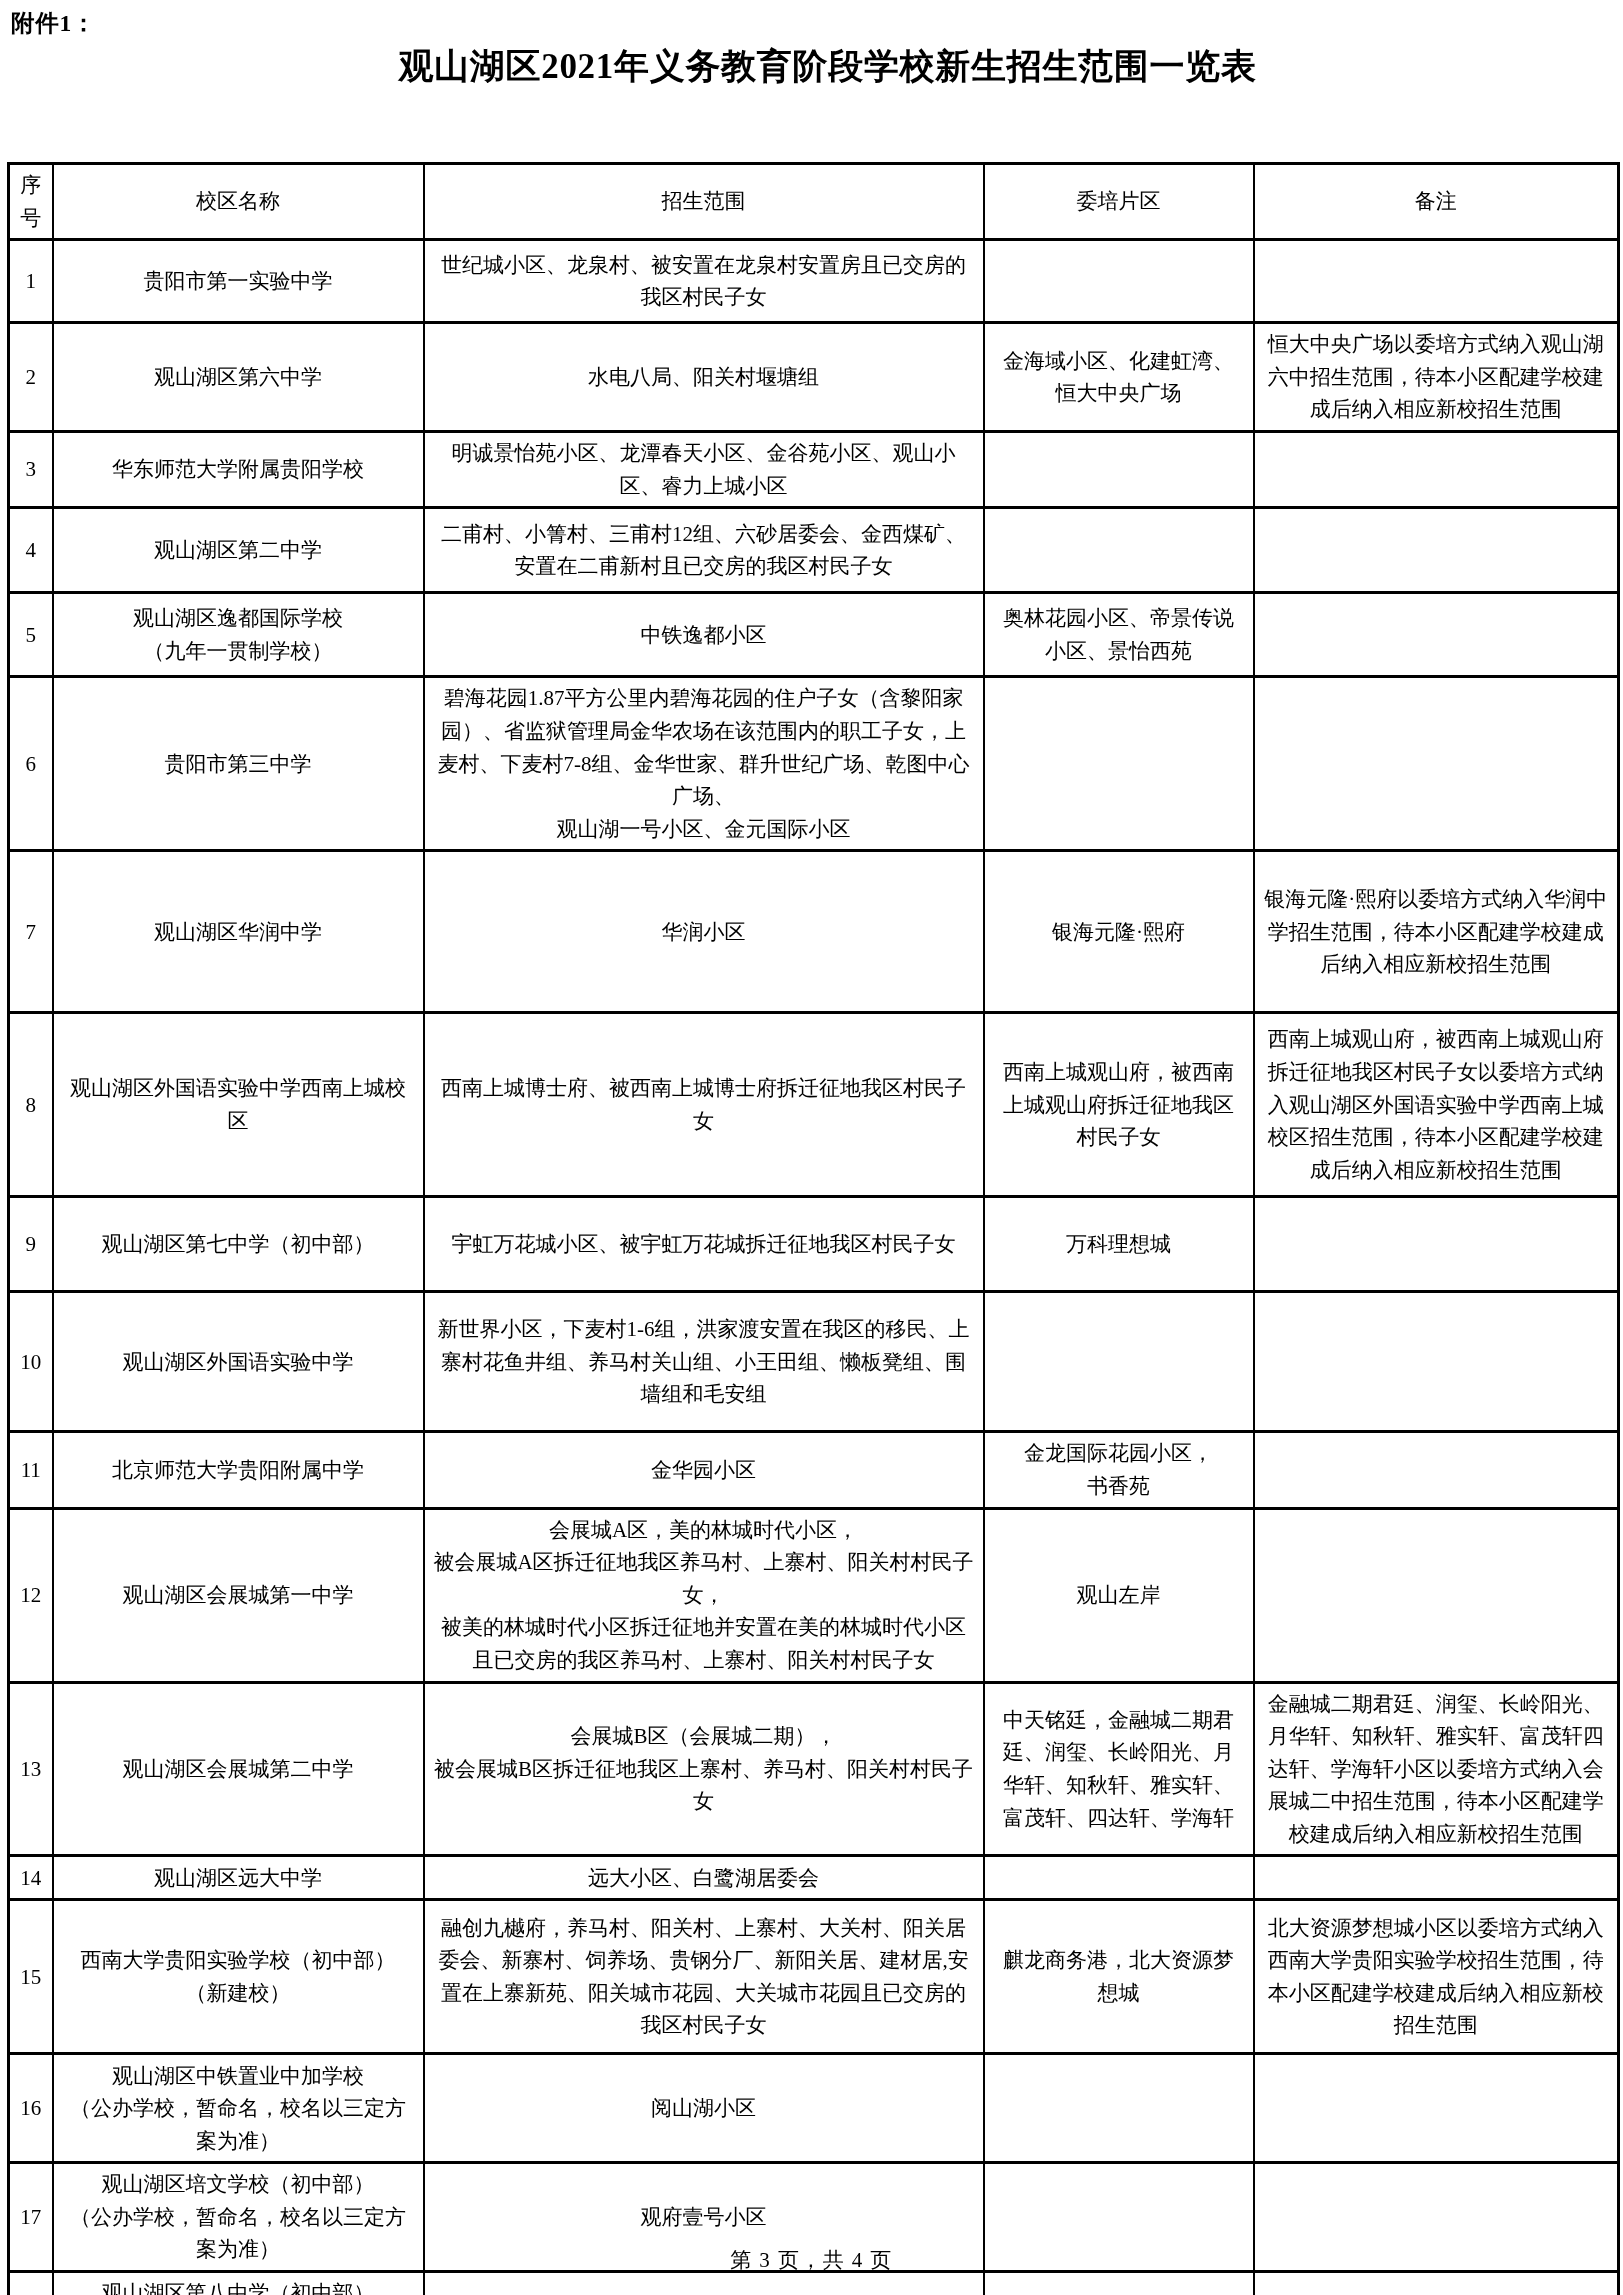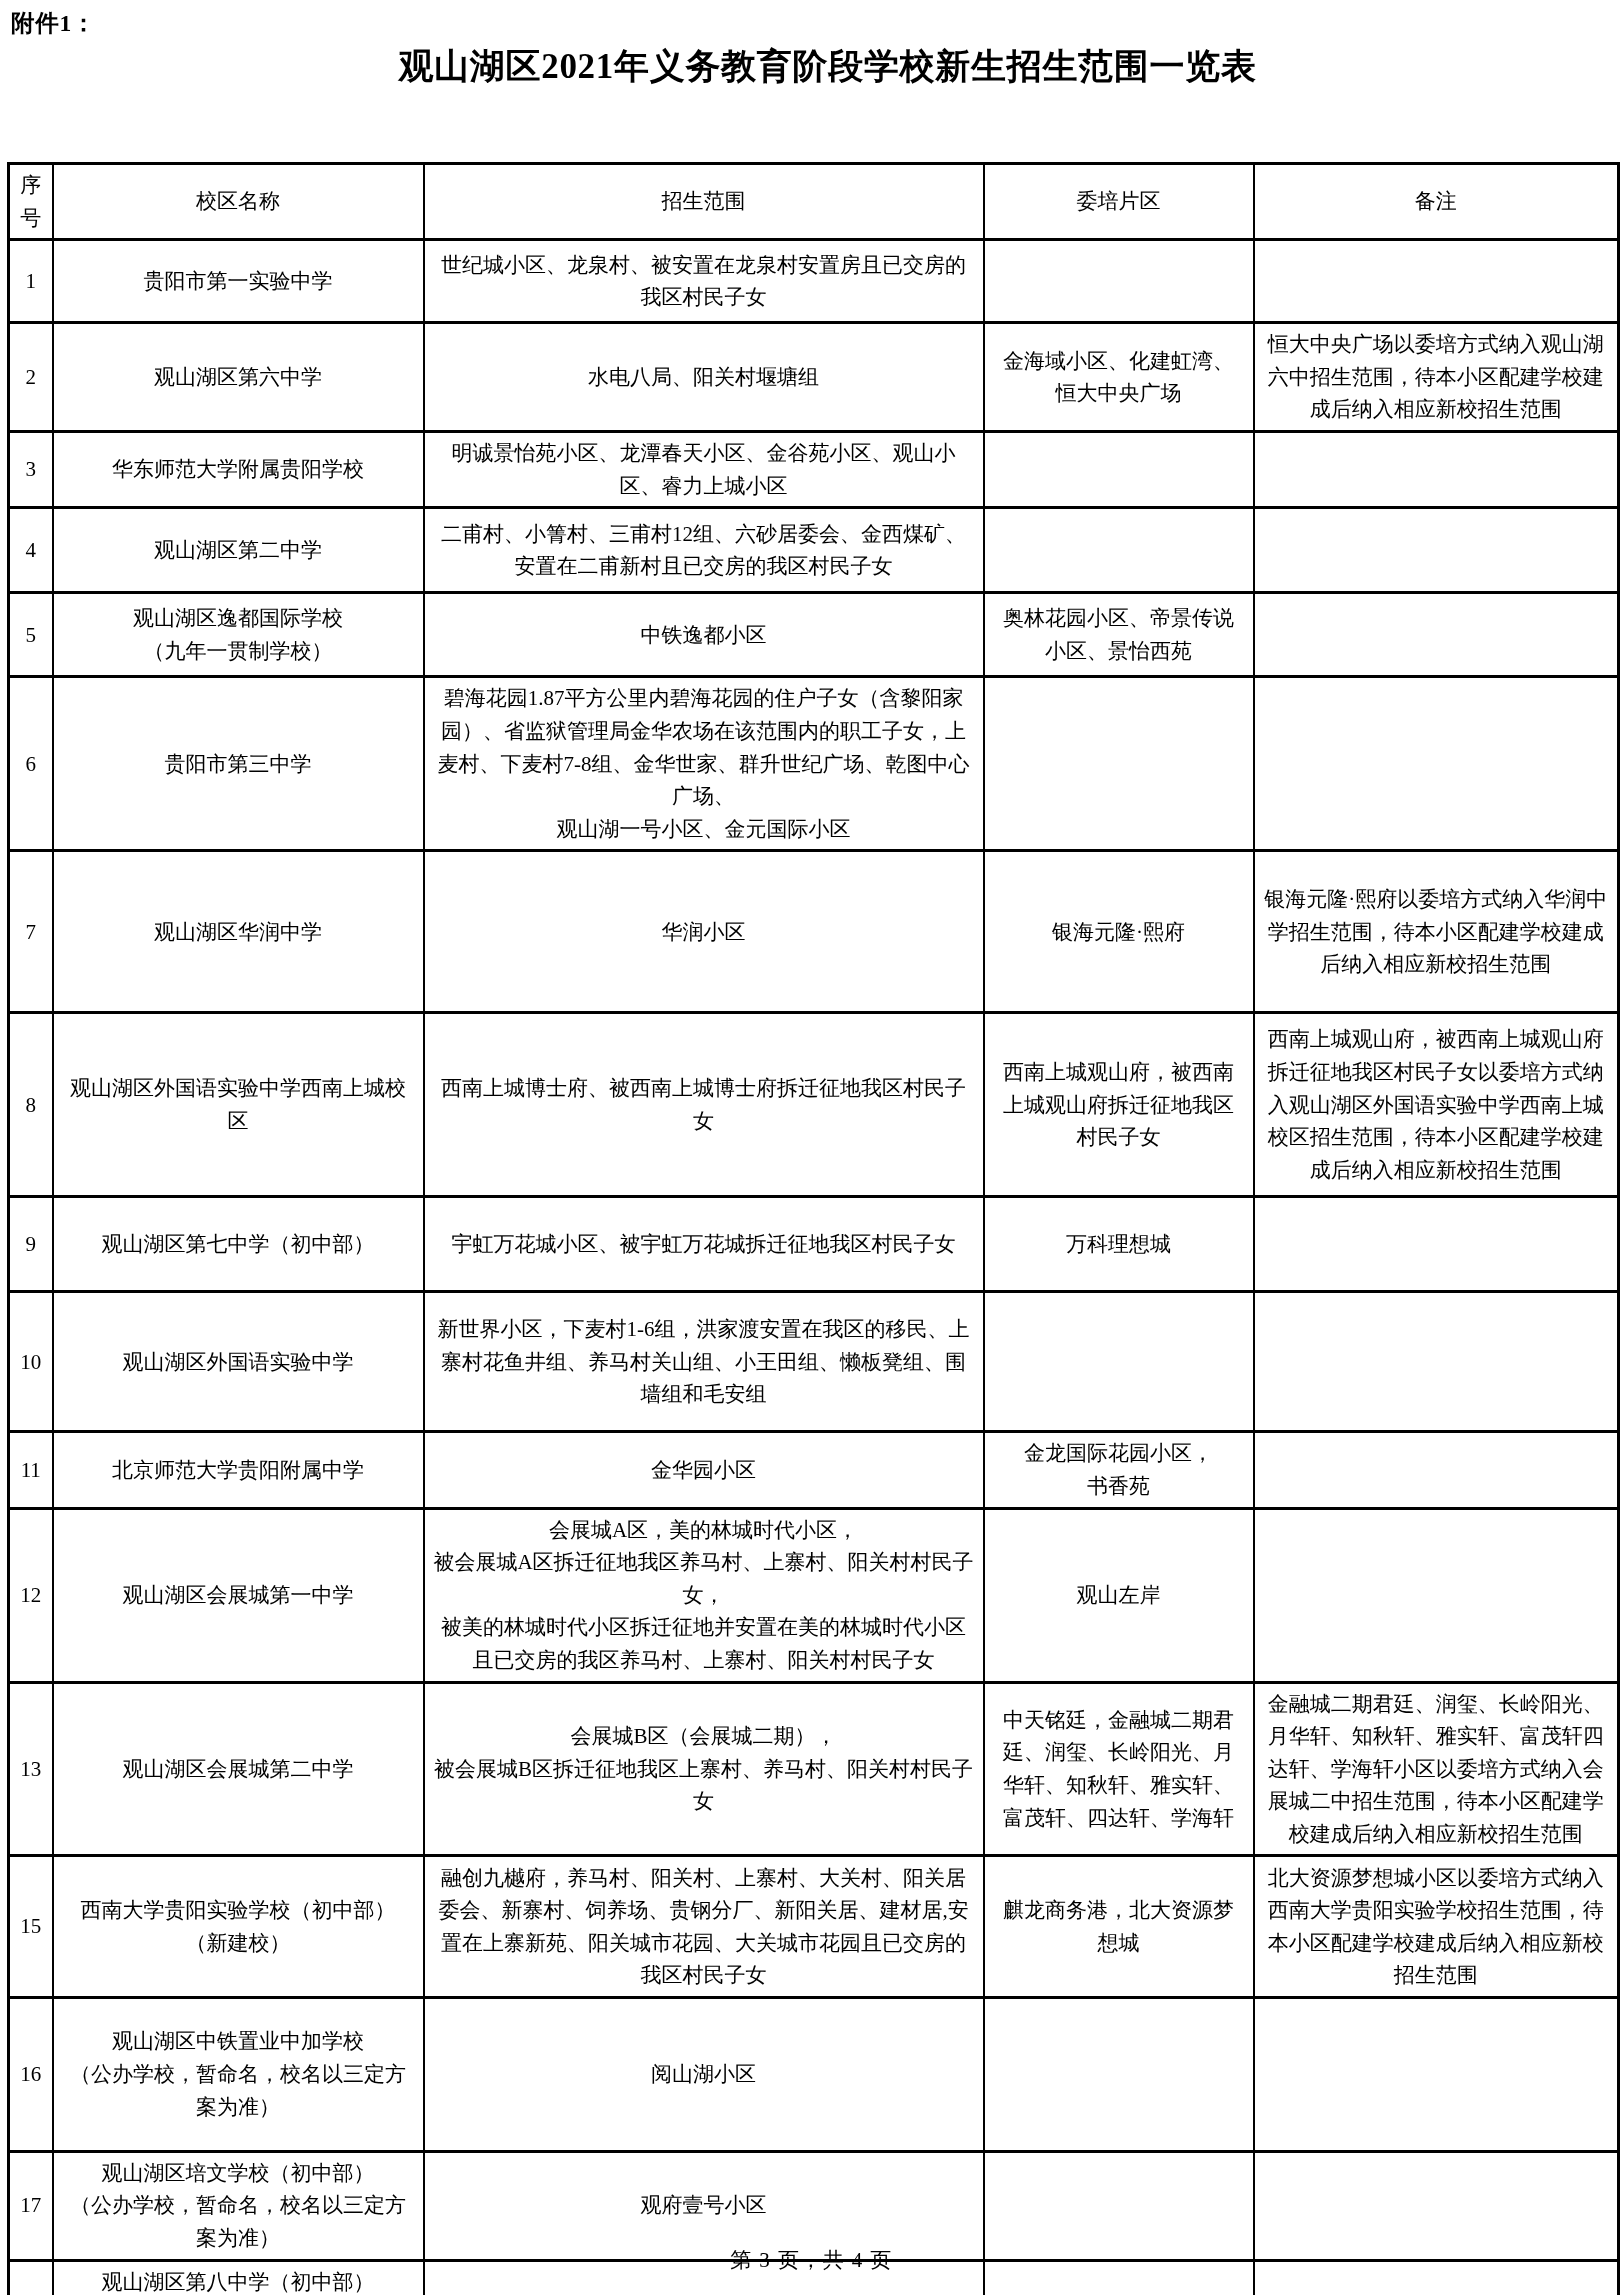--- a/index.html
+++ b/index.html
@@ -183,20 +183,27 @@
       </tr>
       <tr>
         <td>13</td>
         <td>观山湖区会展城第二中学</td>
         <td>会展城B区（会展城二期），
 被会展城B区拆迁征地我区上寨村、养马村、阳关村村民子女</td>
         <td>中天铭廷，金融城二期君廷、润玺、长岭阳光、月华轩、知秋轩、雅实轩、富茂轩、四达轩、学海轩</td>
         <td>金融城二期君廷、润玺、长岭阳光、月华轩、知秋轩、雅实轩、富茂轩四达轩、学海轩小区以委培方式纳入会展城二中招生范围，待本小区配建学校建成后纳入相应新校招生范围</td>
       </tr>
       <tr>
+        <td>14</td>
+        <td>观山湖区远大中学</td>
+        <td>远大小区、白鹭湖居委会</td>
+        <td></td>
+        <td></td>
+      </tr>
+      <tr>
         <td>15</td>
         <td>西南大学贵阳实验学校（初中部）
 （新建校）</td>
         <td>融创九樾府，养马村、阳关村、上寨村、大关村、阳关居委会、新寨村、饲养场、贵钢分厂、新阳关居、建材居,安置在上寨新苑、阳关城市花园、大关城市花园且已交房的我区村民子女</td>
         <td>麒龙商务港，北大资源梦想城</td>
         <td>北大资源梦想城小区以委培方式纳入西南大学贵阳实验学校招生范围，待本小区配建学校建成后纳入相应新校招生范围</td>
       </tr>
       <tr>
         <td>16</td>
         <td>观山湖区中铁置业中加学校

